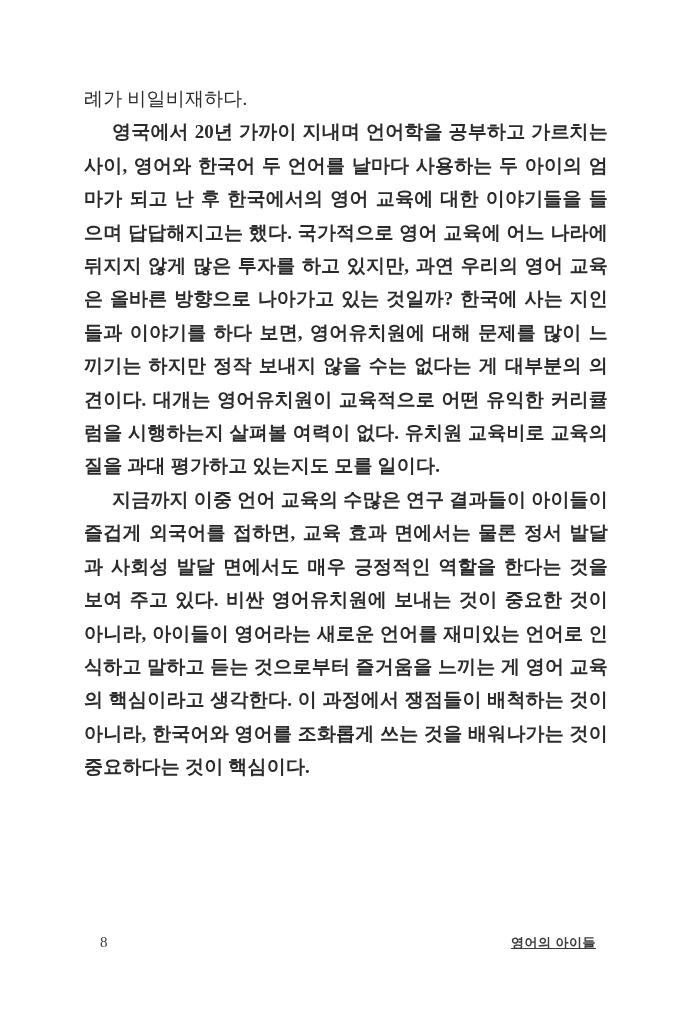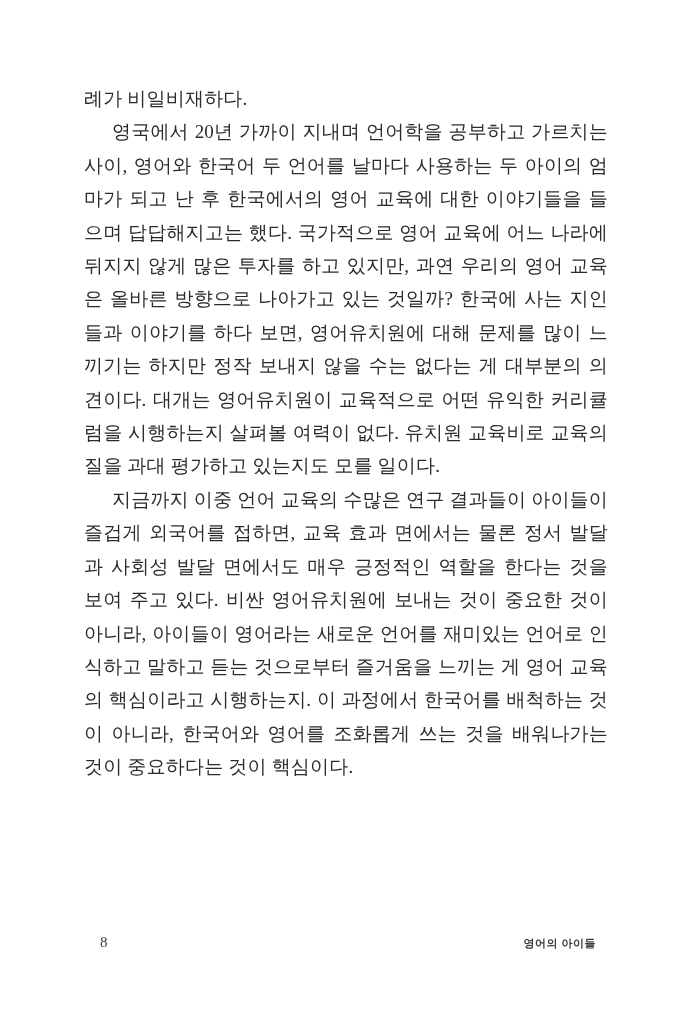--- a/index.html
+++ b/index.html
@@ -31,52 +31,54 @@
     color: var(--text);
     text-align: justify;
     word-break: break-all;
     letter-spacing: 0.2px;
   }
   .text-block p {
     margin: 0;
   }
   .text-block p.indented {
     text-indent: 28px;
+    font-weight: bold;
   }
   .page-footer {
     position: absolute;
     left: 100px;
     top: 934px;
     width: 496px;
     display: flex;
     justify-content: space-between;
     align-items: baseline;
   }
   .page-number {
     font-family: "Liberation Serif", "DejaVu Serif", serif;
     font-size: 15px;
     color: var(--footer_text);
   }
   .running-title {
     font-family: "Liberation Sans", "DejaVu Sans", sans-serif;
-    font-size: 11px;
+    font-size: 13px;
     font-weight: bold;
     color: var(--footer_text);
     letter-spacing: 0.5px;
+    text-decoration: underline;
   }
 </style>
 </head>
 <body>
 
 <div class="book-page">
 
   <div class="text-block">
     <p>례가 비일비재하다.</p>
     <p class="indented">영국에서 20년 가까이 지내며 언어학을 공부하고 가르치는 사이, 영어와 한국어 두 언어를 날마다 사용하는 두 아이의 엄마가 되고 난 후 한국에서의 영어 교육에 대한 이야기들을 들으며 답답해지고는 했다. 국가적으로 영어 교육에 어느 나라에 뒤지지 않게 많은 투자를 하고 있지만, 과연 우리의 영어 교육은 올바른 방향으로 나아가고 있는 것일까? 한국에 사는 지인들과 이야기를 하다 보면, 영어유치원에 대해 문제를 많이 느끼기는 하지만 정작 보내지 않을 수는 없다는 게 대부분의 의견이다. 대개는 영어유치원이 교육적으로 어떤 유익한 커리큘럼을 시행하는지 살펴볼 여력이 없다. 유치원 교육비로 교육의 질을 과대 평가하고 있는지도 모를 일이다.</p>
-    <p class="indented">지금까지 이중 언어 교육의 수많은 연구 결과들이 아이들이 즐겁게 외국어를 접하면, 교육 효과 면에서는 물론 정서 발달과 사회성 발달 면에서도 매우 긍정적인 역할을 한다는 것을 보여 주고 있다. 비싼 영어유치원에 보내는 것이 중요한 것이 아니라, 아이들이 영어라는 새로운 언어를 재미있는 언어로 인식하고 말하고 듣는 것으로부터 즐거움을 느끼는 게 영어 교육의 핵심이라고 시행하는지. 이 과정에서 한국어를 배척하는 것이 아니라, 한국어와 영어를 조화롭게 쓰는 것을 배워나가는 것이 중요하다는 것이 핵심이다.</p>
+    <p class="indented">지금까지 이중 언어 교육의 수많은 연구 결과들이 아이들이 즐겁게 외국어를 접하면, 교육 효과 면에서는 물론 정서 발달과 사회성 발달 면에서도 매우 긍정적인 역할을 한다는 것을 보여 주고 있다. 비싼 영어유치원에 보내는 것이 중요한 것이 아니라, 아이들이 영어라는 새로운 언어를 재미있는 언어로 인식하고 말하고 듣는 것으로부터 즐거움을 느끼는 게 영어 교육의 핵심이라고 생각한다. 이 과정에서 쟁점들이 배척하는 것이 아니라, 한국어와 영어를 조화롭게 쓰는 것을 배워나가는 것이 중요하다는 것이 핵심이다.</p>
   </div>
 
   <div class="page-footer">
     <span class="page-number">8</span>
     <span class="running-title">영어의 아이들</span>
   </div>
 
 </div>
 
 </body></html>

